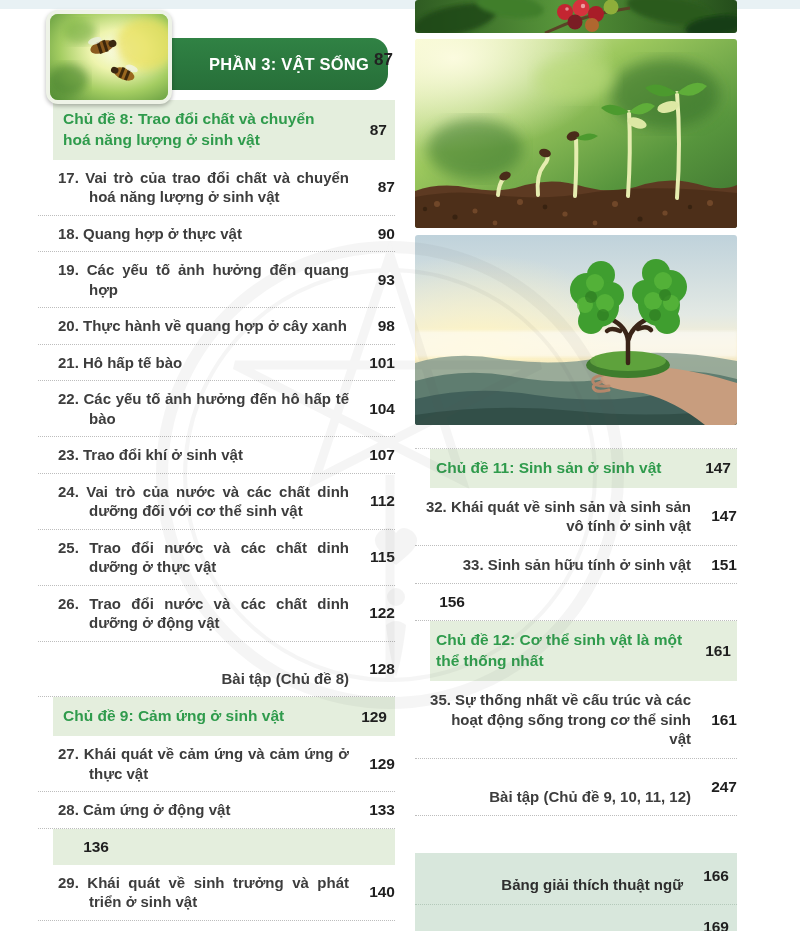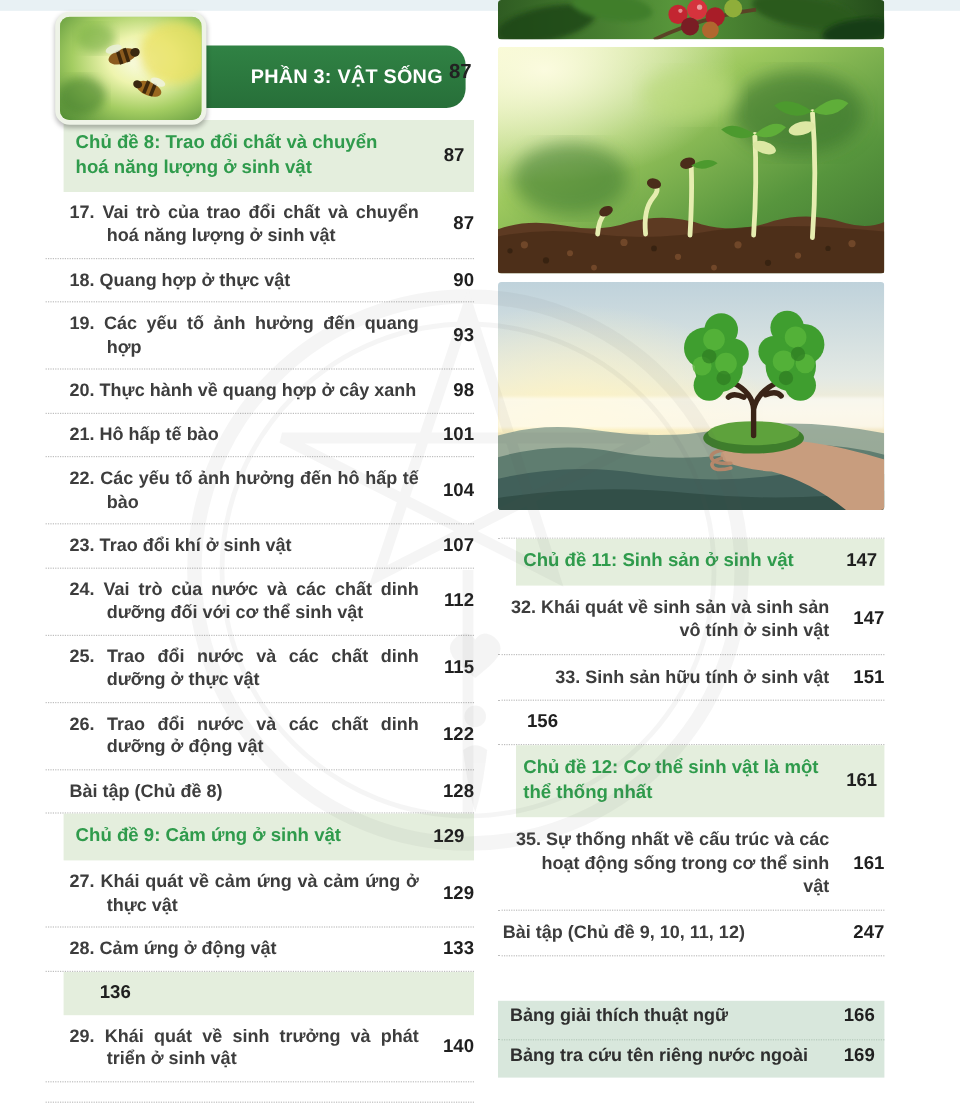--- a/index.html
+++ b/index.html
@@ -26,21 +26,21 @@
   .bee-thumb svg{display:block;}
 
   
   .toc{width:100%;}
   .row{display:flex;align-items:center;border-bottom:1px dotted #bdbdbd;padding:8px 0 8px 20px;}
   .row .lbl{flex:1;color:#3d3d3d;font-weight:bold;font-size:15px;line-height:1.3;}
   .row .pg{width:46px;text-align:right;color:#1f1f1f;font-weight:bold;font-size:15.5px;}
   .row.lesson .lbl{padding-left:31px;text-indent:-31px;text-align:justify;}
   .row.chapter{background:#e4eedd;border-bottom:none;padding:9px 8px 9px 10px;margin-left:15px;}
   .row.chapter .lbl{color:#2f9b4c;font-size:15.5px;line-height:1.35;}
-  .row.task .lbl{text-align:left;}
+  .row.task .lbl{text-align:right;margin-top:19px;}
 
   
   .right-col{position:absolute;left:415px;top:0;width:322px;}
   .photo{overflow:hidden;border-radius:3px;}
   .photo svg{display:block;}
   .img-coffee{height:33px;}
   .img-seedling{height:189px;margin-top:6px;}
   .img-lung{height:190px;margin-top:7px;}
   .right-toc{margin-top:23px;border-top:1px dotted #c4c4c4;}
   .right-col .row{padding:9px 0 9px 4px;}

